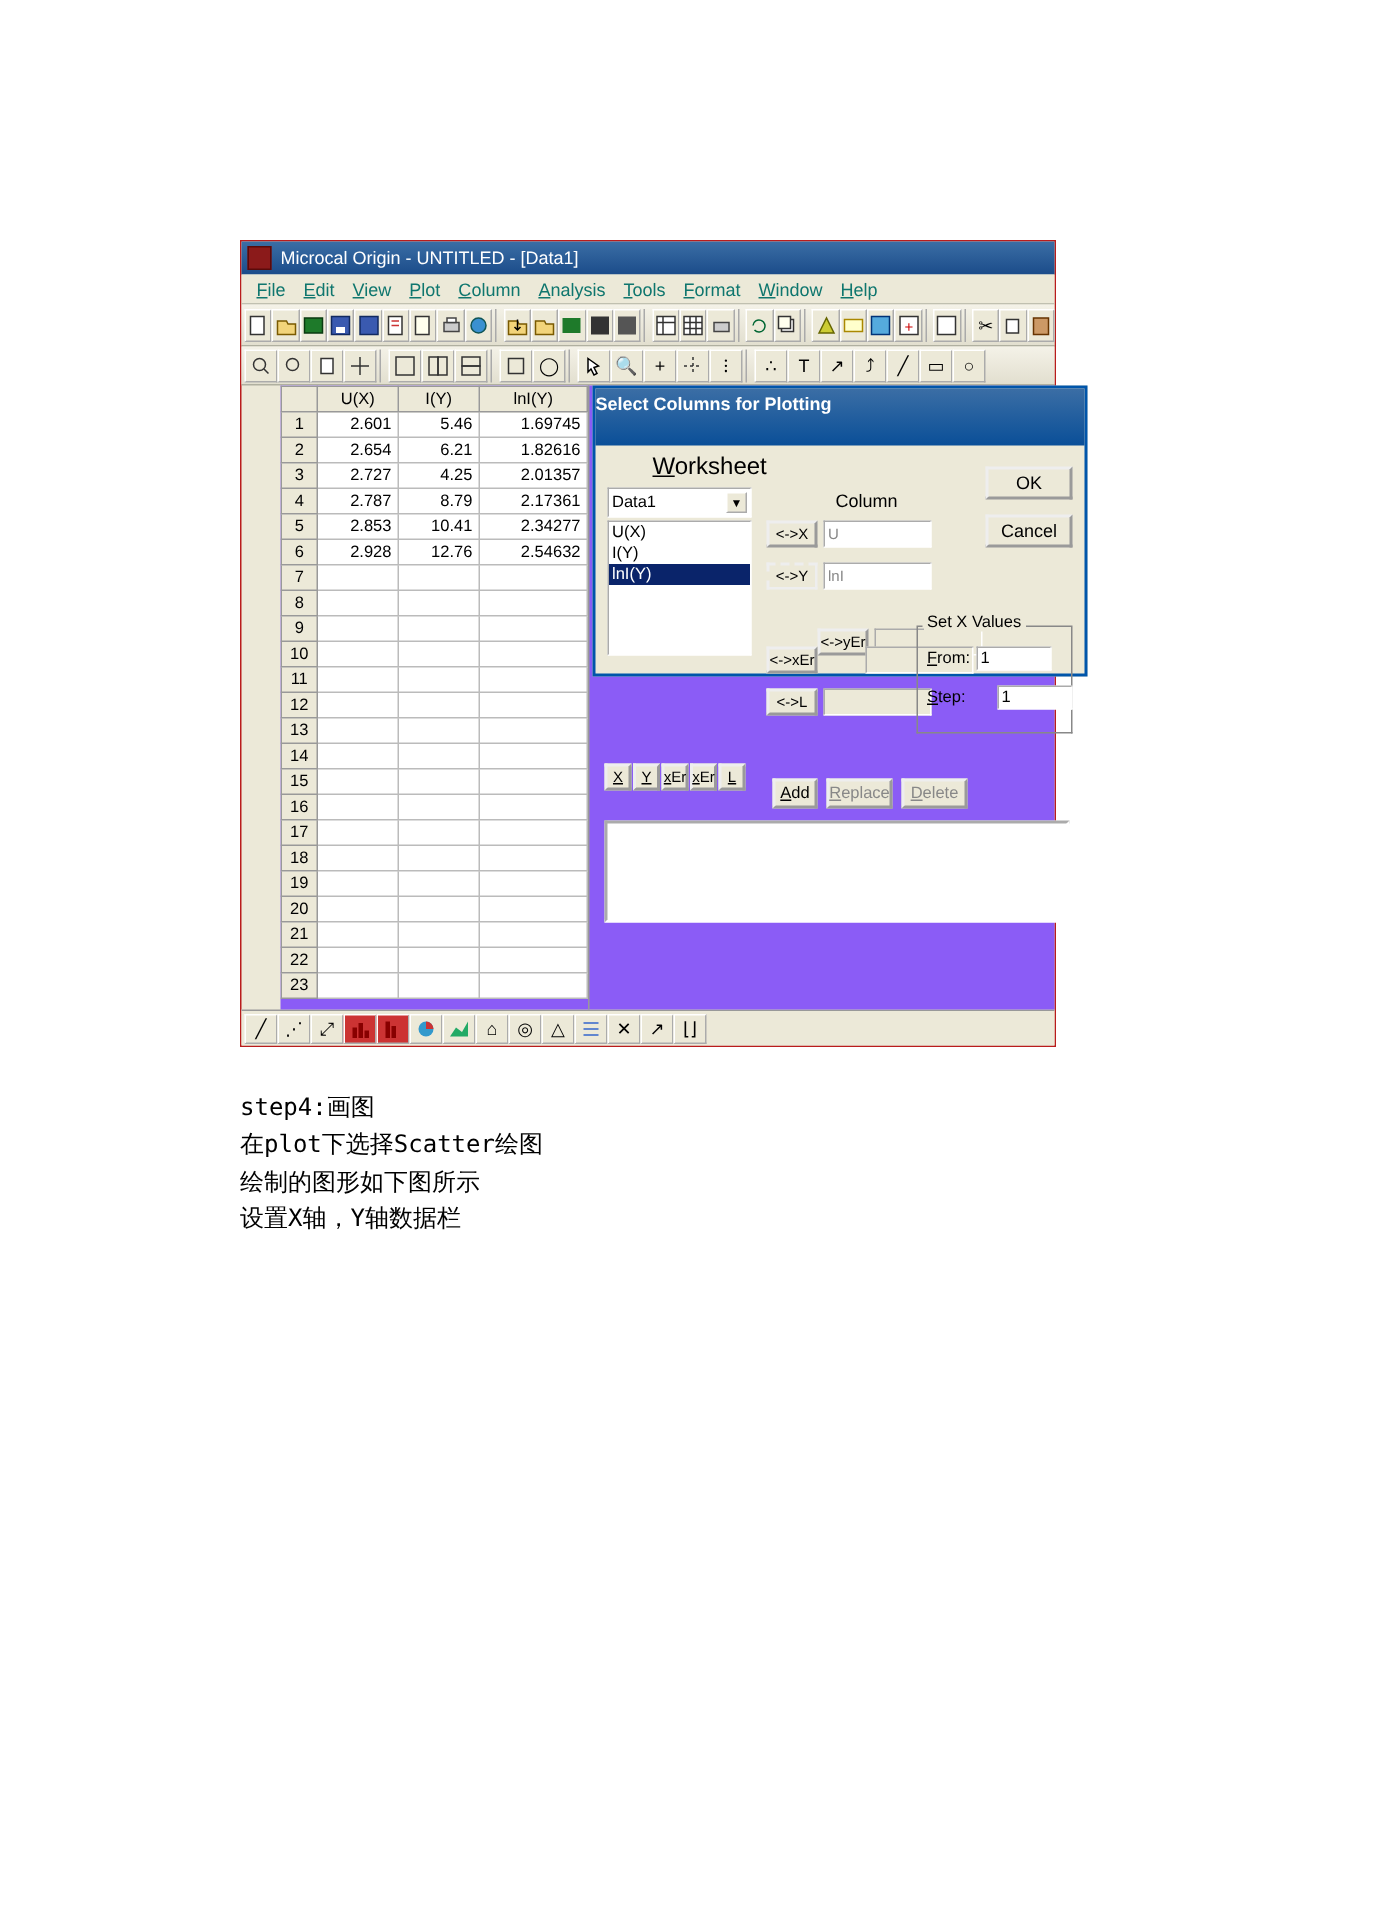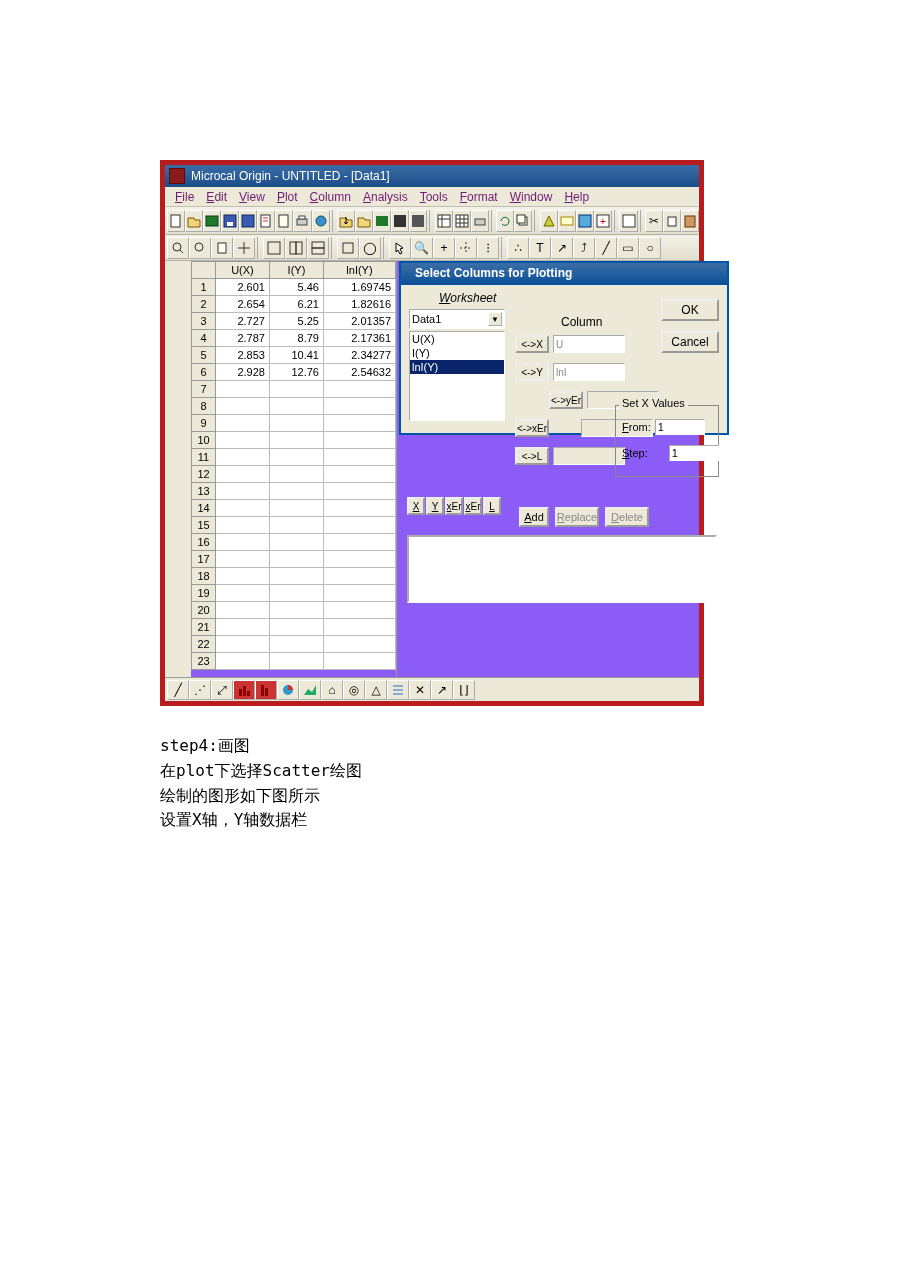--- a/index.html
+++ b/index.html
@@ -1,39 +1,39 @@
 <!DOCTYPE html>
 <html><head>
 <meta charset="utf-8">
 <style>
   * { box-sizing: border-box; margin: 0; padding: 0; }
   body { background: #fff; font-family: "Microsoft Sans Serif", Tahoma, Arial, sans-serif; font-size: 12px; width: 920px; }
   .page { padding: 160px 0 0 160px; }
-  .app-window { width: 544px; border: 5px solid #b91c1c; background: #ece9d8; }
+  .app-window { width: 544px; border: 1px solid #b91c1c; background: #ece9d8; }
   .titlebar { height: 22px; background: linear-gradient(#3b6ea5,#1b4c8a); color: #fff; display: flex; align-items: center; padding: 0 4px; font-size: 12px; }
   .titlebar .app-icon { width: 16px; height: 16px; background: #8b1a1a; border: 1px solid #5a0a0a; margin-right: 6px; display:inline-block; }
   .menubar { height: 20px; background: #ece9d8; border-bottom: 1px solid #c0c0b0; display: flex; align-items: center; padding-left: 4px; }
-  .menubar .mn { padding: 2px 6px; color: #701a75; font-size: 12px; cursor: default; }
+  .menubar .mn { padding: 2px 6px; color: #0f766e; font-size: 12px; cursor: default; }
   .menubar .mn u { text-decoration: underline; }
   .toolbar { height: 28px; background: linear-gradient(#f4f2e8,#e2dfcf); border-bottom: 1px solid #b0b0a0; display: flex; align-items: center; padding-left: 2px; gap: 0px; }
   .tb-btn { width: 22px; height: 22px; border: 1px solid transparent; display:flex; align-items:center; justify-content:center; font-size:12px; background:#ece9d8; }
   .tb-btn.raised { border:1px outset #fff; }
   .tb-sep { width: 4px; height: 22px; border-left:1px solid #aaa; margin:0 2px; }
   .toolbar2 { height: 26px; background: linear-gradient(#f4f2e8,#e2dfcf); border-bottom: 1px solid #b0b0a0; display:flex; align-items:center; padding-left:2px; }
   .work-area { display:flex; background:#8b5cf6; height: 416px; position:relative;margin-left:26px; }
   .sheet { flex: 0 0 206px; border-right:1px solid #999; overflow:hidden; }
   .sheet table { border-collapse: collapse; width: 100%; background:#fff; font-size:11px; }
   .sheet th { background:#ece9d8; border:1px solid #999; height:17px; color:#000; font-weight:normal; text-align:center; }
   .sheet td { border:1px solid #bbb; height:17px; padding:0 4px; text-align:right; background:#fff; }
   .sheet td.rowhdr { background:#ece9d8; text-align:center; border:1px solid #999; width:24px;}
   .sheet th.corner { width:24px; }
   .dialog { position:absolute; left:208px; top:0; width:330px; background:#ece9d8; border:2px solid #0055aa; }
-  .dlg-title { height:22px; background:linear-gradient(#3b6ea5,#0a4f98); color:#fff; padding:3px 14px; font-weight:bold; font-size:12px; }
+  .dlg-title { height:38px; background:linear-gradient(#3b6ea5,#0a4f98); color:#fff; padding:3px 0; font-weight:bold; font-size:12px; }
   .dlg-body { padding:6px 8px 12px 8px; position:relative; }
-  .wlabel { font-size:12px; margin-left:30px;font-style:italic; }
+  .wlabel { font-size:16px; margin-left:30px; }
   .wlabel u{ text-decoration:underline;}
   .combo { margin-top:4px; width:96px; height:20px; border:1px inset #fff; background:#fff; display:flex; align-items:center; padding:0 2px; font-size:11px; justify-content:space-between;}
   .combo .arrow{ width:14px;height:14px;background:#ece9d8;border:1px outset #fff;display:flex;align-items:center;justify-content:center;font-size:8px;}
   .listbox { margin-top:2px; width:96px; height:90px; border:1px inset #fff; background:#fff; overflow:hidden;}
   .listbox div{ padding:1px 2px; font-size:11px;}
   .listbox div.sel{ background:#0a246a; color:#fff;}
   .col-lbl{ position:absolute; left:160px; top:30px; font-size:12px;}
   .arrow-row{ position:absolute; display:flex; align-items:center; gap:4px;}
   .abtn{ width:34px;height:18px; border:2px outset #eee; background:#ece9d8; font-size:10px; display:flex;align-items:center;justify-content:center;}
   .ab-input{ width:72px;height:18px;border:1px inset #fff;background:#fff;font-size:10px;color:#888;padding:0 2px;display:flex;align-items:center;}
@@ -316,21 +316,21 @@
               </tr>
               <tr>
                 <td class="rowhdr">2</td>
                 <td>2.654</td>
                 <td>6.21</td>
                 <td>1.82616</td>
               </tr>
               <tr>
                 <td class="rowhdr">3</td>
                 <td>2.727</td>
-                <td>5.25</td>
+                <td>4.25</td>
                 <td>2.01357</td>
               </tr>
               <tr>
                 <td class="rowhdr">4</td>
                 <td>2.787</td>
                 <td>8.79</td>
                 <td>2.17361</td>
               </tr>
               <tr>
                 <td class="rowhdr">5</td>
@@ -467,21 +467,21 @@
         <div class="col-lbl">Column</div>
 
         <div class="arrow-row" style="left:114px;top:50px;">
           <div class="abtn">&lt;-&gt;X</div>
           <div class="ab-input">U</div>
         </div>
         <div class="arrow-row" style="left:114px;top:78px;">
           <div class="abtn" style="border-style:dashed solid solid dashed;">&lt;-&gt;Y</div>
           <div class="ab-input">lnI</div>
         </div>
-        <div class="arrow-row" style="left:114px;top:106px;padding-left:34px;">
+        <div class="arrow-row" style="left:114px;top:122px;padding-left:34px;">
           <div class="abtn">&lt;-&gt;yEr</div>
           <div class="ab-input disabled"></div>
         </div>
         <div class="arrow-row" style="left:114px;top:134px;gap:32px;">
           <div class="abtn">&lt;-&gt;xEr</div>
           <div class="ab-input disabled"></div>
         </div>
         <div class="arrow-row" style="left:114px;top:162px;">
           <div class="abtn">&lt;-&gt;L</div>
           <div class="ab-input disabled"></div>

